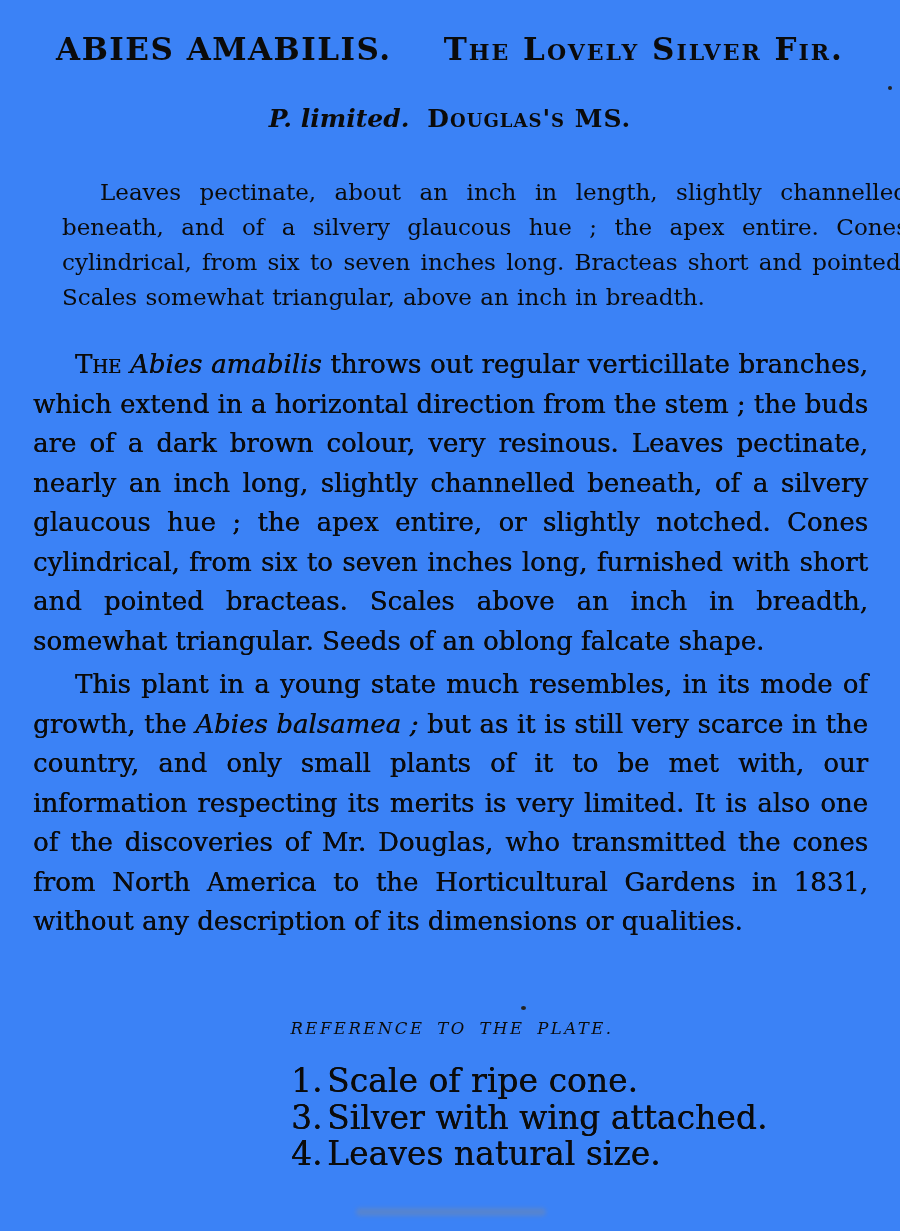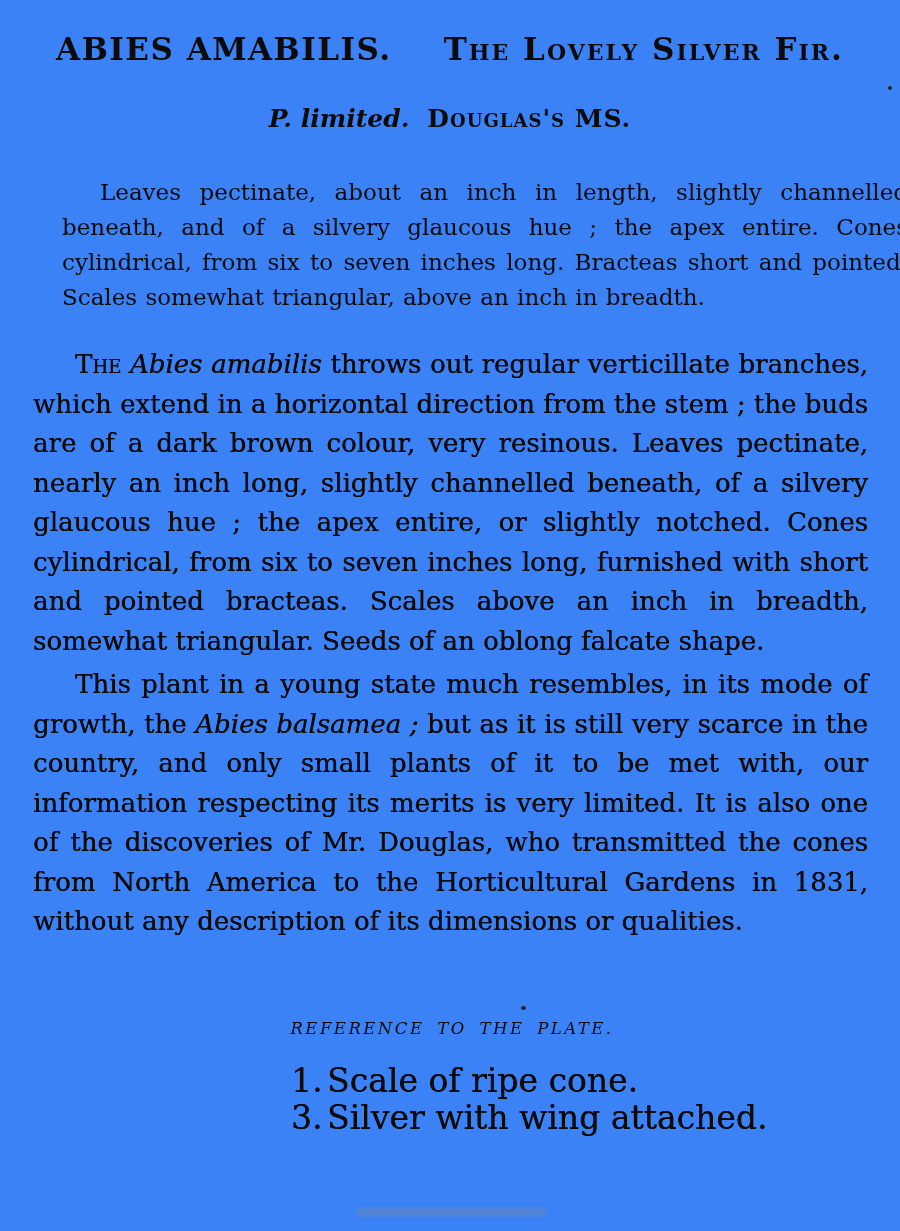--- a/index.html
+++ b/index.html
@@ -118,17 +118,20 @@
 
   <div class="plate-ref-heading">REFERENCE TO THE PLATE.</div>
 
   <div class="plate-list">
     <div class="plate-row">
       <span class="plate-num">1.</span><span>Scale of ripe cone.</span>
     </div>
     <div class="plate-row">
       <span class="plate-num">3.</span><span>Silver with wing attached.</span>
     </div>
+    <div class="plate-row">
+      <span class="plate-num">4.</span><span>Leaves natural size.</span>
+    </div>
   </div>
 
   <div class="smudge"></div>
 
 </div>
 
 </body></html>

